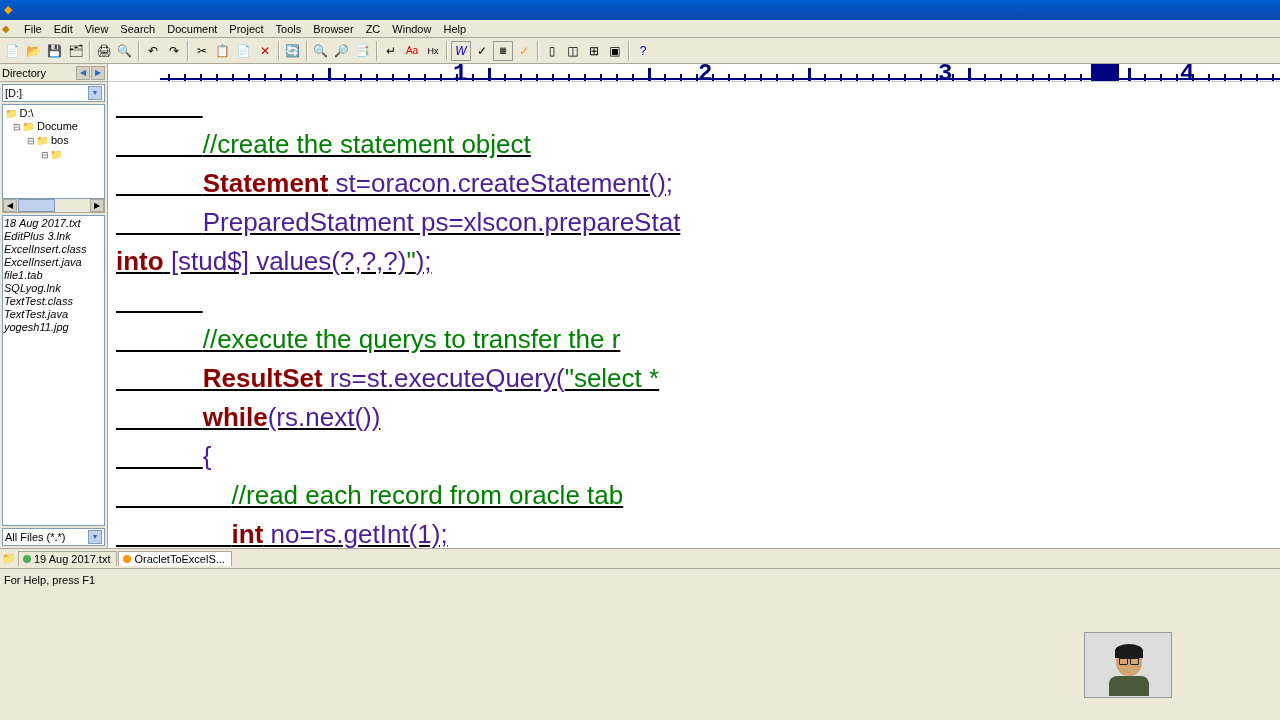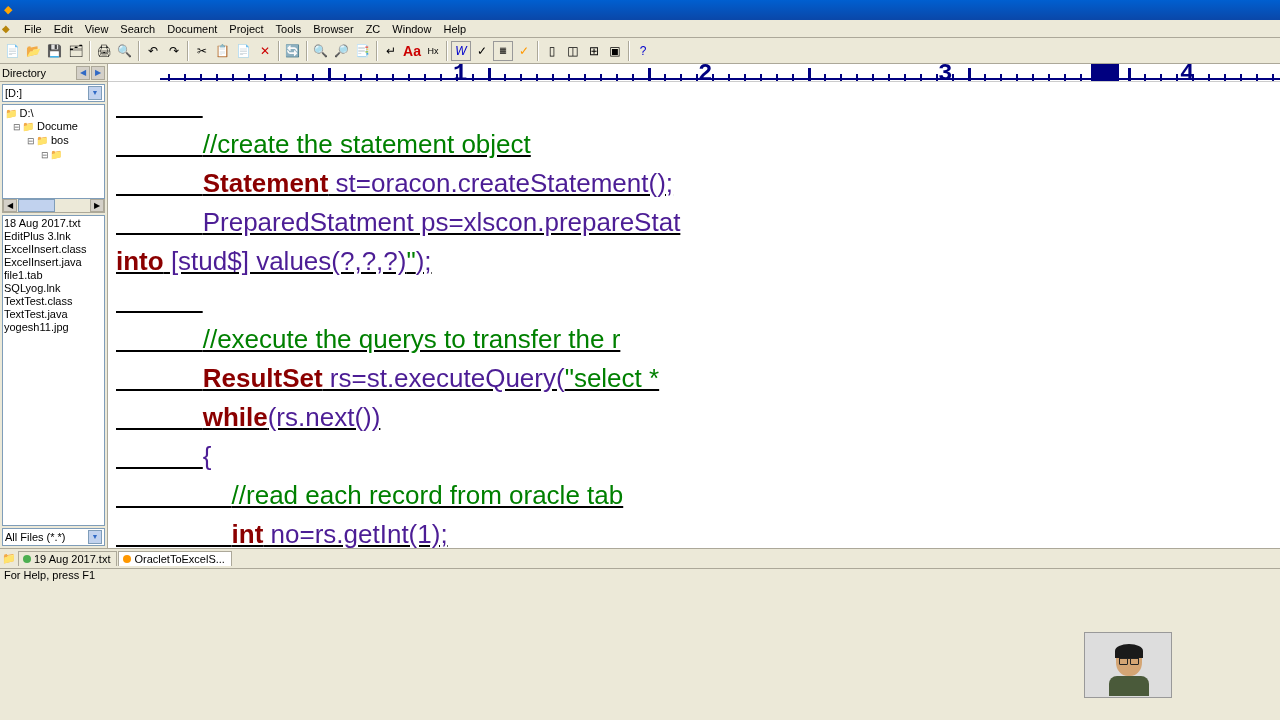--- a/index.html
+++ b/index.html
@@ -31,21 +31,21 @@
 .drive-select { margin: 2px; height: 18px; display: flex; align-items: center; background: #fff; border: 1px solid #7f9db9; padding: 0 2px; font-size: 11px; }
 .drive-select .dd-btn{width:14px;height:14px;background:#c1d2ee;border:1px solid #7f9db9;margin-left:auto;text-align:center;font-size:7px;line-height:12px;color:#316ac5;}
 .tree { background: #fff; border: 1px solid #7f9db9; margin: 0 2px; height: 95px; overflow: hidden; padding: 2px; font-size: 11px; }
 .tree .tree-item { white-space: nowrap; padding: 0; line-height: 13px; }
 .tree .folder-icon::before { content: "📁"; font-size: 10px; margin-right: 2px; }
 .tree .exp::before { content: "⊟"; font-size: 9px; margin-right: 2px; color: #666; }
 .tree-scroll{display:flex;height:14px;background:#ece9d8;margin:0 2px;border:1px solid #aca899;border-top:0;}
 .tree-scroll .s-btn{width:14px;background:#d4d0c8;border:1px solid #aca899;text-align:center;font-size:8px;line-height:11px;}
 .tree-scroll .sp{flex:1;}
 .filelist { background: #fff; border: 1px solid #7f9db9; margin: 2px; flex: 1; overflow: hidden; padding: 1px; font-size: 11px; line-height: 13px; }
-.filelist .file-item { white-space: nowrap; }
+.filelist .file-item { white-space: nowrap; font-style: italic; }
 .filter { margin: 0 2px 2px; height: 18px; display: flex; align-items: center; background: #fff; border: 1px solid #7f9db9; padding: 0 2px; font-size: 11px; }
 .filter .dd-btn{width:14px;height:14px;background:#c1d2ee;border:1px solid #7f9db9;margin-left:auto;text-align:center;font-size:7px;line-height:12px;color:#316ac5;}
 
 
 .editor-area { flex: 1; display: flex; flex-direction: column; background: #fff; position:relative; overflow:hidden;}
 .ruler { height: 18px; background: #fff; border-bottom: 1px solid #ccc; position: relative; overflow:hidden;}
 .ruler-line{position:absolute;top:14px;left:52px;right:0;height:2px;border-top:2px solid #000080;}
 .ruler-num { position: absolute; font-family: 'Courier New', monospace; font-size: 24px; font-weight: bold; color: #000080; top: -4px;}
 .ruler-tick { position:absolute; width:2px; height:8px; background:#000080; top:10px;}
 .ruler-tick.big{height:14px; top:4px; width:3px;}
@@ -66,21 +66,21 @@
 .doctabs { height: 20px; background: #ece9d8; display: flex; align-items: center; padding: 0 2px; border-top: 1px solid #aca899; font-size: 11px; }
 .doctabs .tab { padding: 1px 6px 1px 4px; background: #ece9d8; border: 1px solid #aca899; border-bottom: none; margin-right: 1px; display:flex; align-items:center; gap:3px;}
 .doctabs .tab.active { background: #fff; }
 .doctabs .tab .dot{width:8px;height:8px;border-radius:50%;}
 .doctabs .tab .dot.g{background:#4caf50;}
 .doctabs .tab .dot.o{background:#ff9800;}
 .doctabs .fnav{width:14px;height:14px;margin-right:2px;display:flex;align-items:center;justify-content:center;}
 .doctabs .fnav .folder-ic::before{content:"📁";font-size:11px;}
 
 
-.statusbar { height: 18px; background: #ece9d8; border-top: 1px solid #aca899; display: flex; align-items: flex-start; padding: 0 4px; font-size: 11px; }
+.statusbar { height: 18px; background: #ece9d8; border-top: 1px solid #aca899; display: flex; align-items: flex-end; padding: 0 4px; font-size: 11px; }
 
 
 .webcam { position: absolute; right: 108px; bottom: 22px; width: 88px; height: 66px; background: #ddd; border: 1px solid #999; overflow:hidden;}
 .webcam .person{position:absolute;bottom:0;left:22px;width:44px;height:55px;}
 .webcam .head{width:26px;height:30px;background:#d4a574;border-radius:40% 40% 45% 45%;margin:4px auto 0;position:relative;}
 .webcam .hair{position:absolute;top:-2px;left:-1px;width:28px;height:14px;background:#1a1a1a;border-radius:50% 50% 0 0;}
 .webcam .glasses{position:absolute;top:12px;left:3px;width:20px;height:5px;border-top:1px solid #222;}
 .webcam .glasses::before,.webcam .glasses::after{content:"";position:absolute;width:7px;height:5px;border:1px solid #222;border-radius:1px;top:-1px;}
 .webcam .glasses::before{left:0;}.webcam .glasses::after{right:0;}
 .webcam .body{width:40px;height:20px;background:#4a5a3a;margin:0 auto;border-radius:8px 8px 0 0;}
@@ -124,21 +124,21 @@
   <span class="tb-btn">📄</span>
   <span class="tb-btn" style="color:#c00">✕</span>
   <span class="sep"></span>
   <span class="tb-btn">🔄</span>
   <span class="sep"></span>
   <span class="tb-btn">🔍</span>
   <span class="tb-btn">🔎</span>
   <span class="tb-btn">📑</span>
   <span class="sep"></span>
   <span class="tb-btn">↵</span>
-  <span class="tb-btn" style="font-size:14px;color:#c00;font-weight:bold">Aa</span>
+  <span class="tb-btn" style="font-size:10px;color:#c00;font-weight:normal">Aa</span>
   <span class="tb-btn" style="font-size:9px">Hx</span>
   <span class="sep"></span>
   <span class="tb-btn" style="font-style:italic;color:#00c;border:1px solid #999">W</span>
   <span class="tb-btn">✓</span>
   <span class="tb-btn" style="font-size:8px;border:1px solid #999">▦</span>
   <span class="tb-btn" style="color:#f90">✓</span>
   <span class="sep"></span>
   <span class="tb-btn">▯</span>
   <span class="tb-btn">◫</span>
   <span class="tb-btn">⊞</span>

